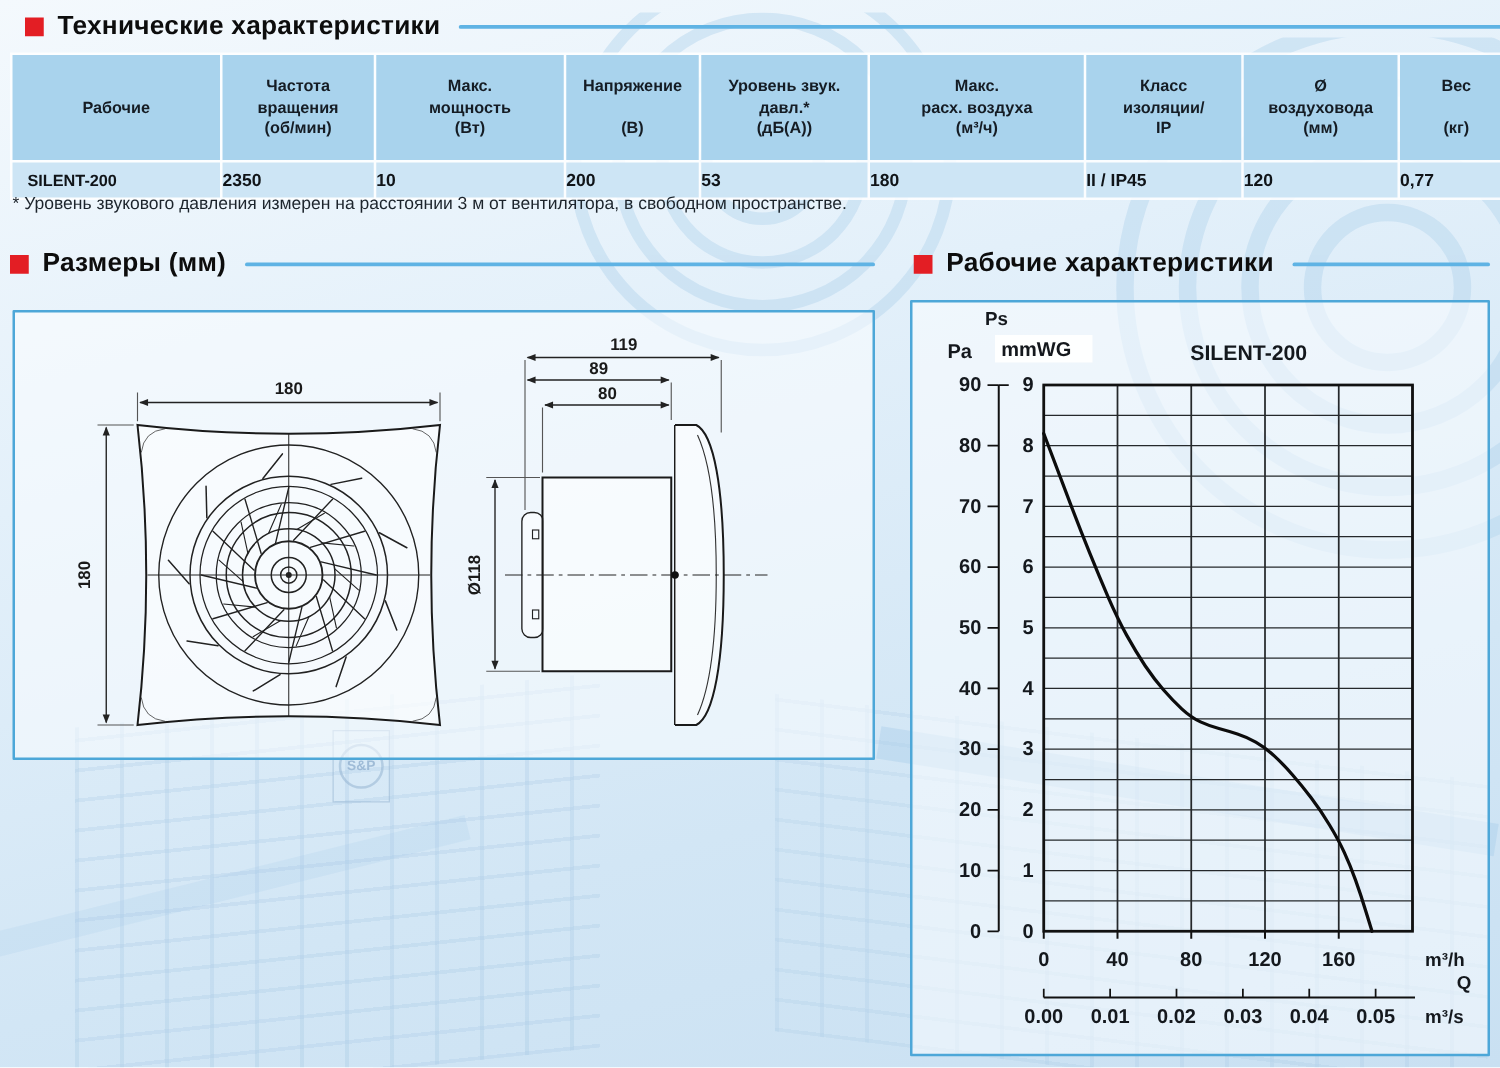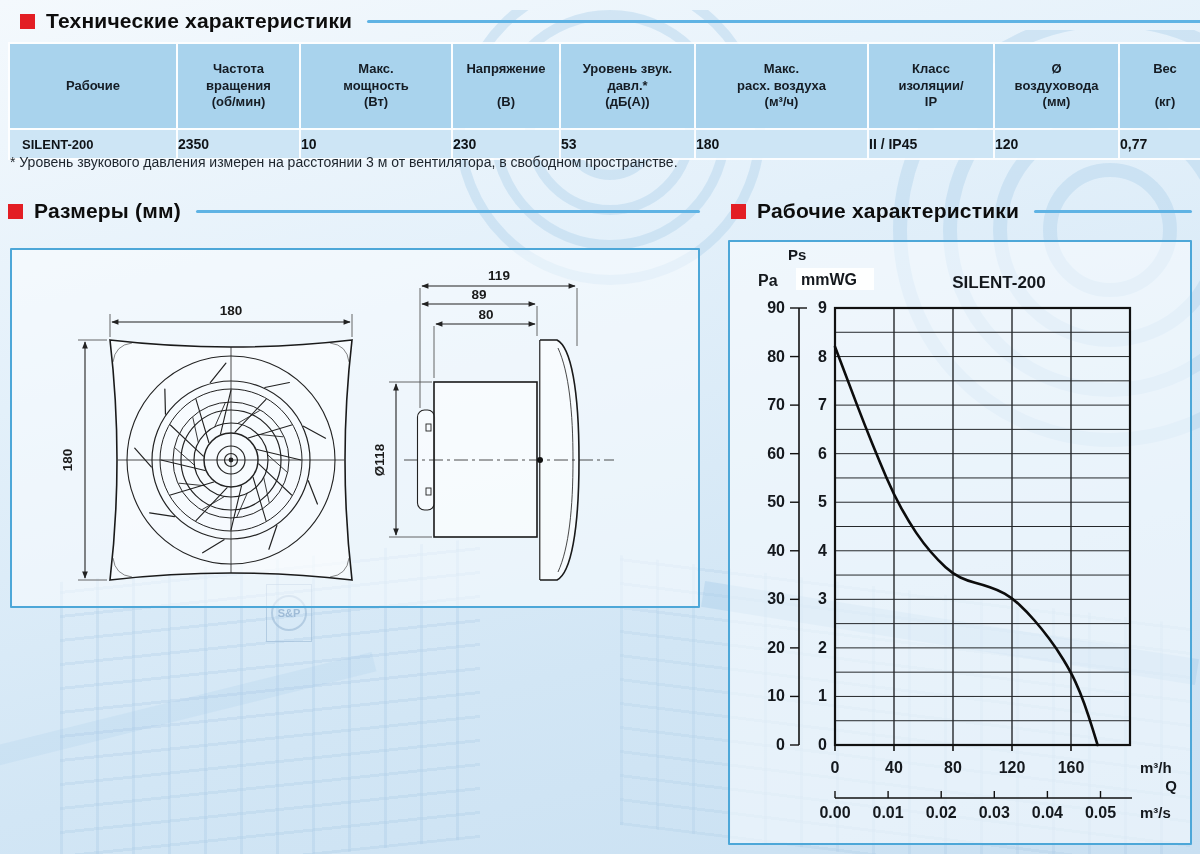--- a/index.html
+++ b/index.html
@@ -141,21 +141,21 @@
             <th>Вес
 
 (кг)</th>
           </tr>
         </thead>
       <tbody>
           <tr id="tbody-row">
             <td class="model">SILENT-200</td>
             <td>2350</td>
             <td>10</td>
-            <td>230</td>
+            <td>200</td>
             <td>53</td>
             <td>180</td>
             <td>II / IP45</td>
             <td>120</td>
             <td>0,77</td>
           </tr>
         </tbody>
     </table>
   </div>
 

